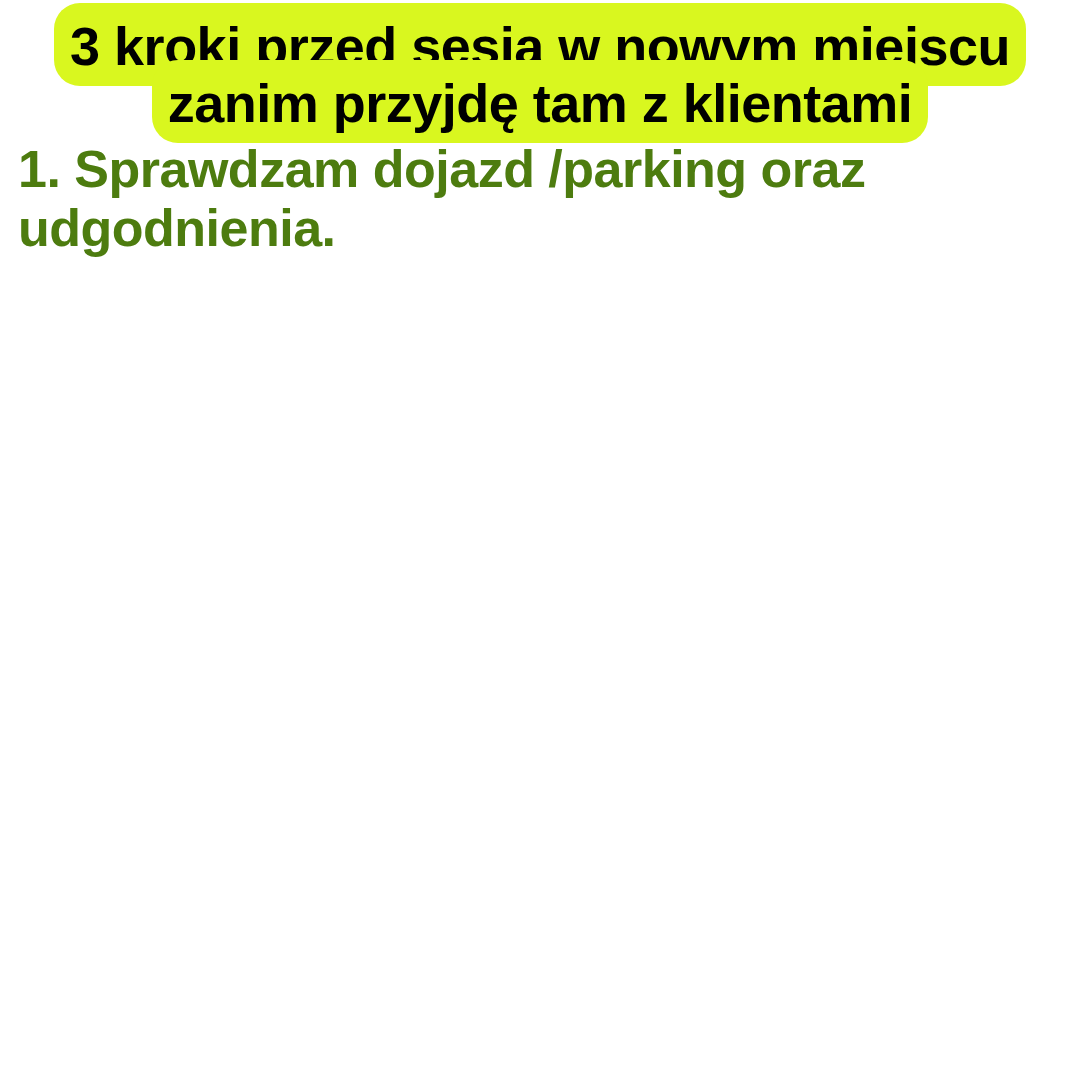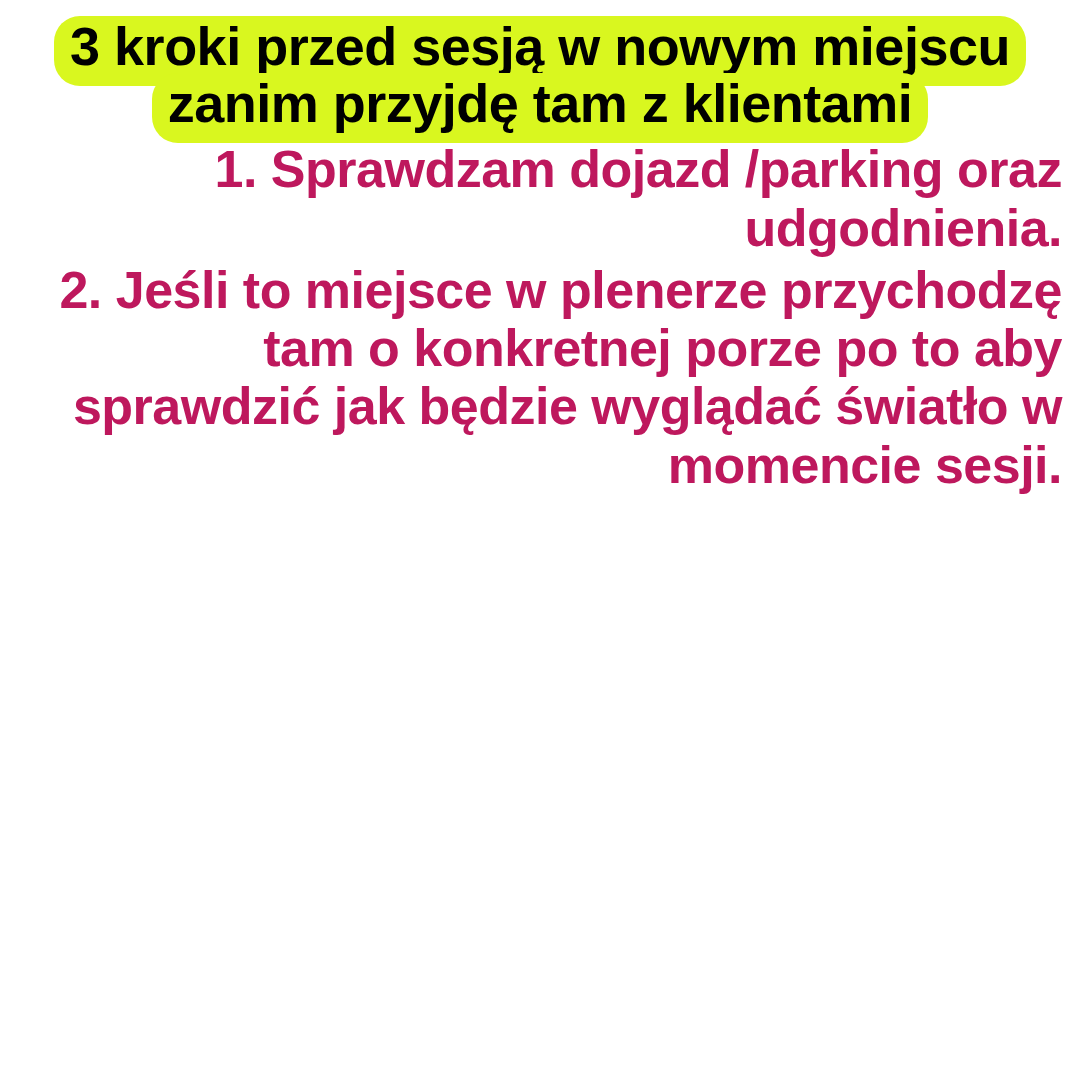--- a/index.html
+++ b/index.html
@@ -30,32 +30,32 @@
     text-align: center;
     line-height: 1.06;
     font-size: 54px;
     font-weight: 700;
     letter-spacing: -0.5px;
     color: #000000;
     margin-bottom: 8px;
   }
   .title-block .hl {
     background: #d9f71f;
-    padding: 0 16px 10px 16px;
+    padding: 13px 16px 10px 16px;
     border-radius: 26px;
     box-decoration-break: clone;
     -webkit-box-decoration-break: clone;
     display: inline;
   }
 
   
   .body-block {
     width: 100%;
-    text-align: right;
-    color: #be185d;
+    text-align: left;
+    color: #4d7c0f;
     font-size: 52px;
     font-weight: 700;
     line-height: 1.12;
     letter-spacing: -0.5px;
   }
   .body-block p {
     margin: 0 0 4px 0;
     padding: 0 4px;
   }
 </style>
@@ -63,16 +63,15 @@
 <body>
 
 <div class="slide">
 
   <div class="title-block">
     <span class="hl">3 kroki przed sesją w nowym miejscu zanim przyjdę tam z klientami</span>
   </div>
 
   <div class="body-block">
     <p>1. Sprawdzam dojazd /parking oraz udgodnienia.</p>
-    <p>2. Jeśli to miejsce w plenerze przychodzę tam o konkretnej porze po to aby sprawdzić jak będzie wyglądać światło w momencie sesji.</p>
   </div>
 
 </div>
 
 </body></html>

